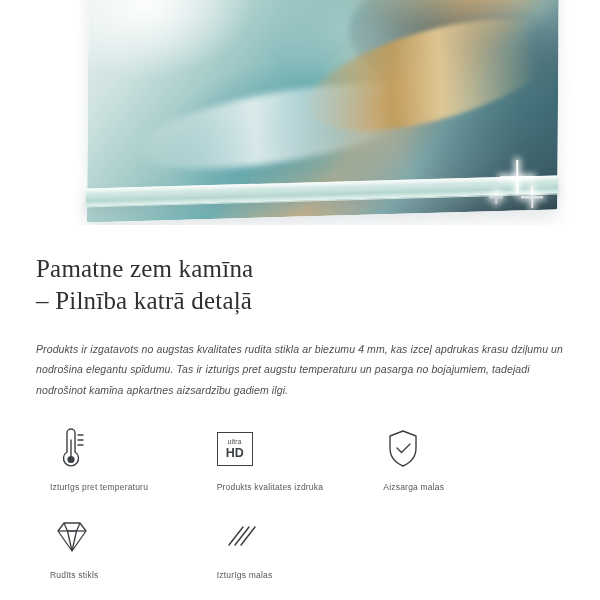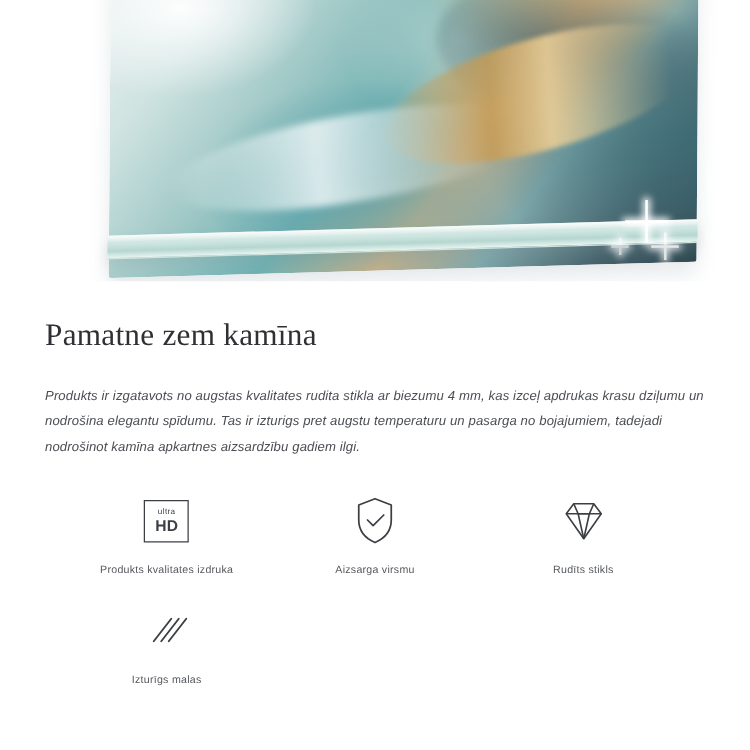--- a/index.html
+++ b/index.html
@@ -164,21 +164,21 @@
     display: grid;
     grid-template-columns: repeat(3, 1fr);
     row-gap: 22px;
     margin-top: 26px;
     padding: 0 14px;
   }
 
   .feature {
     display: flex;
     flex-direction: column;
-    align-items: center;
+    align-items: flex-start;
     justify-content: flex-start;
   }
 
   .feature-icon {
     height: 46px;
     display: flex;
     align-items: center;
     justify-content: center;
     color: #3c3f44;
   }
@@ -229,45 +229,59 @@
     </div>
     <div class="sparkle sparkle-1"></div>
     <div class="sparkle sparkle-2"></div>
     <div class="sparkle sparkle-3"></div>
   </div>
 
   <div class="content">
 
     <h1 class="title">
       <span>Pamatne zem kamīna</span>
+      <span class="line2">– Pilnība katrā detaļā</span>
     </h1>
 
     <p class="desc">Produkts ir izgatavots no augstas kvalitates rudita stikla ar biezumu 4 mm, kas izceļ apdrukas krasu dziļumu un nodrošina elegantu spīdumu. Tas ir izturigs pret augstu temperaturu un pasarga no bojajumiem, tadejadi nodrošinot kamīna apkartnes aizsardzību gadiem ilgi.</p>
 
     <div class="features">
 
+      <div class="feature">
+        <div class="feature-icon">
+          <svg width="40" height="44" viewBox="0 0 40 44" fill="none" stroke="#3c3f44" stroke-width="1.4" stroke-linecap="round">
+            <path d="M17 6 a4 4 0 0 1 8 0 v19 a7.5 7.5 0 1 1 -8 0 z"></path>
+            <circle cx="21" cy="32.5" r="3.6" fill="#3c3f44" stroke="none"></circle>
+            <path d="M21 13 v16"></path>
+            <path d="M28 8 h5"></path>
+            <path d="M28 13 h5"></path>
+            <path d="M28 18 h5"></path>
+          </svg>
+        </div>
+        <div class="feature-label">Izturīgs pret temperaturu</div>
+      </div>
 
       <div class="feature">
         <div class="feature-icon">
           <div class="ultrahd-box">
             <span class="u1">ultra</span>
             <span class="u2">HD</span>
           </div>
         </div>
         <div class="feature-label">Produkts kvalitates izdruka</div>
       </div>
 
       <div class="feature">
         <div class="feature-icon">
           <svg width="40" height="44" viewBox="0 0 40 44" fill="none" stroke="#3c3f44" stroke-width="1.4" stroke-linecap="round" stroke-linejoin="round">
             <path d="M20 4 L33 9 v12 c0 9 -6 15 -13 18 c-7 -3 -13 -9 -13 -18 V9 z"></path>
             <path d="M14 21 l4.5 4.5 L27 17"></path>
           </svg>
         </div>
-        <div class="feature-label">Aizsarga virsmu</div>
+        <div class="feature-label">Aizsarga malas</div>
       </div>
 
       <div class="feature">
         <div class="feature-icon">
           <svg width="44" height="40" viewBox="0 0 44 40" fill="none" stroke="#3c3f44" stroke-width="1.3" stroke-linejoin="round">
             <path d="M8 14 L14 6 h16 l6 8 L22 34 z"></path>
             <path d="M8 14 h28"></path>
             <path d="M14 6 L17.5 14 L22 34"></path>
             <path d="M30 6 L26.5 14 L22 34"></path>
             <path d="M17.5 14 h9"></path>

